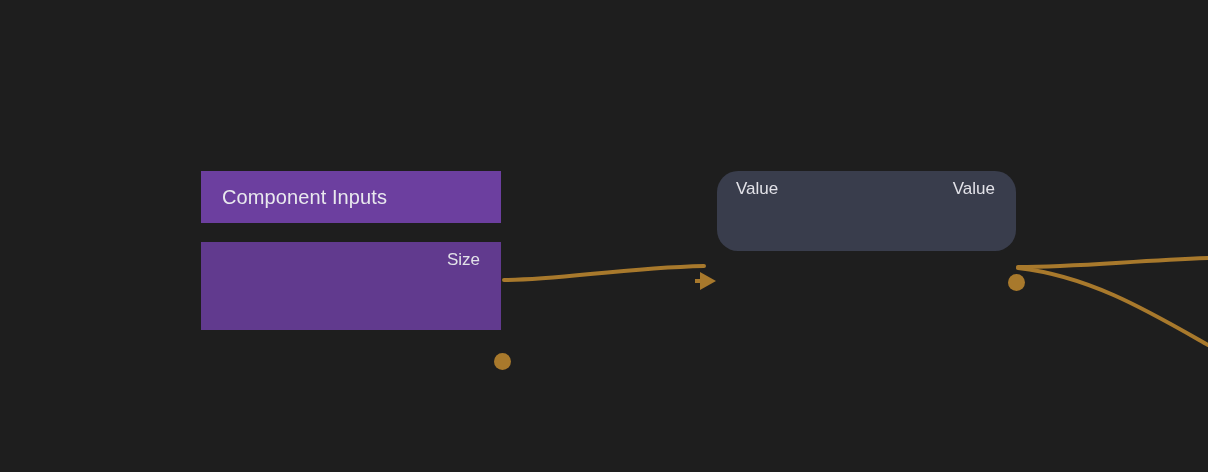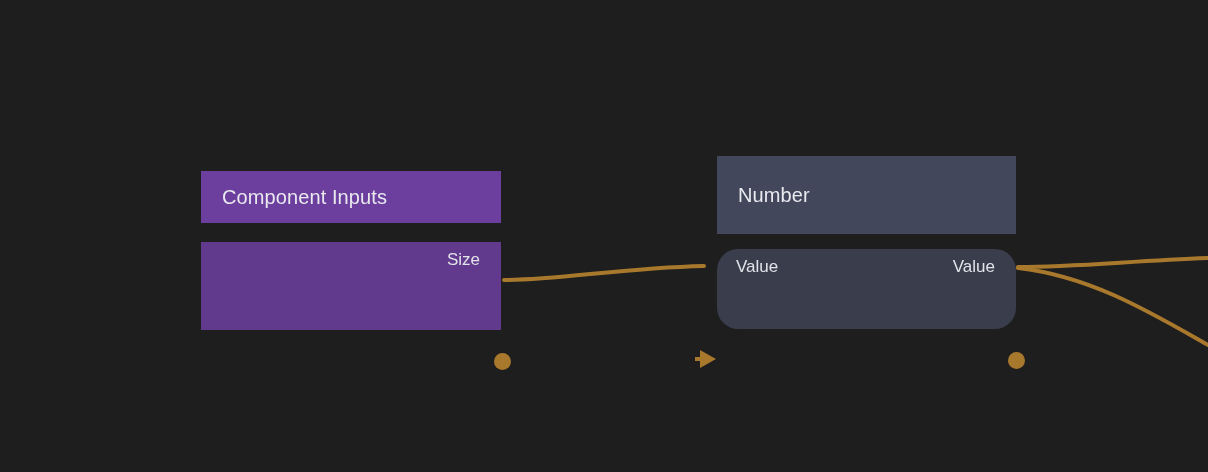--- a/index.html
+++ b/index.html
@@ -155,23 +155,20 @@
     </div>
     <div class="node-body">
       <div class="port-row">
         <span class="port-label out">Size</span>
       </div>
       <span class="port-dot" id="dot-size-out"></span>
     </div>
   </div>
 
   <div class="node" id="node-number">
-    <div class="node-header">
-      <span class="node-title">Number</span>
-    </div>
     <div class="node-body">
       <div class="port-row">
         <span class="port-label in">Value</span>
         <span class="port-label out">Value</span>
       </div>
       <span class="port-stub" id="stub-value-in"></span>
       <span class="port-arrow" id="arrow-value-in"></span>
       <span class="port-dot" id="dot-value-out"></span>
     </div>
   </div>

